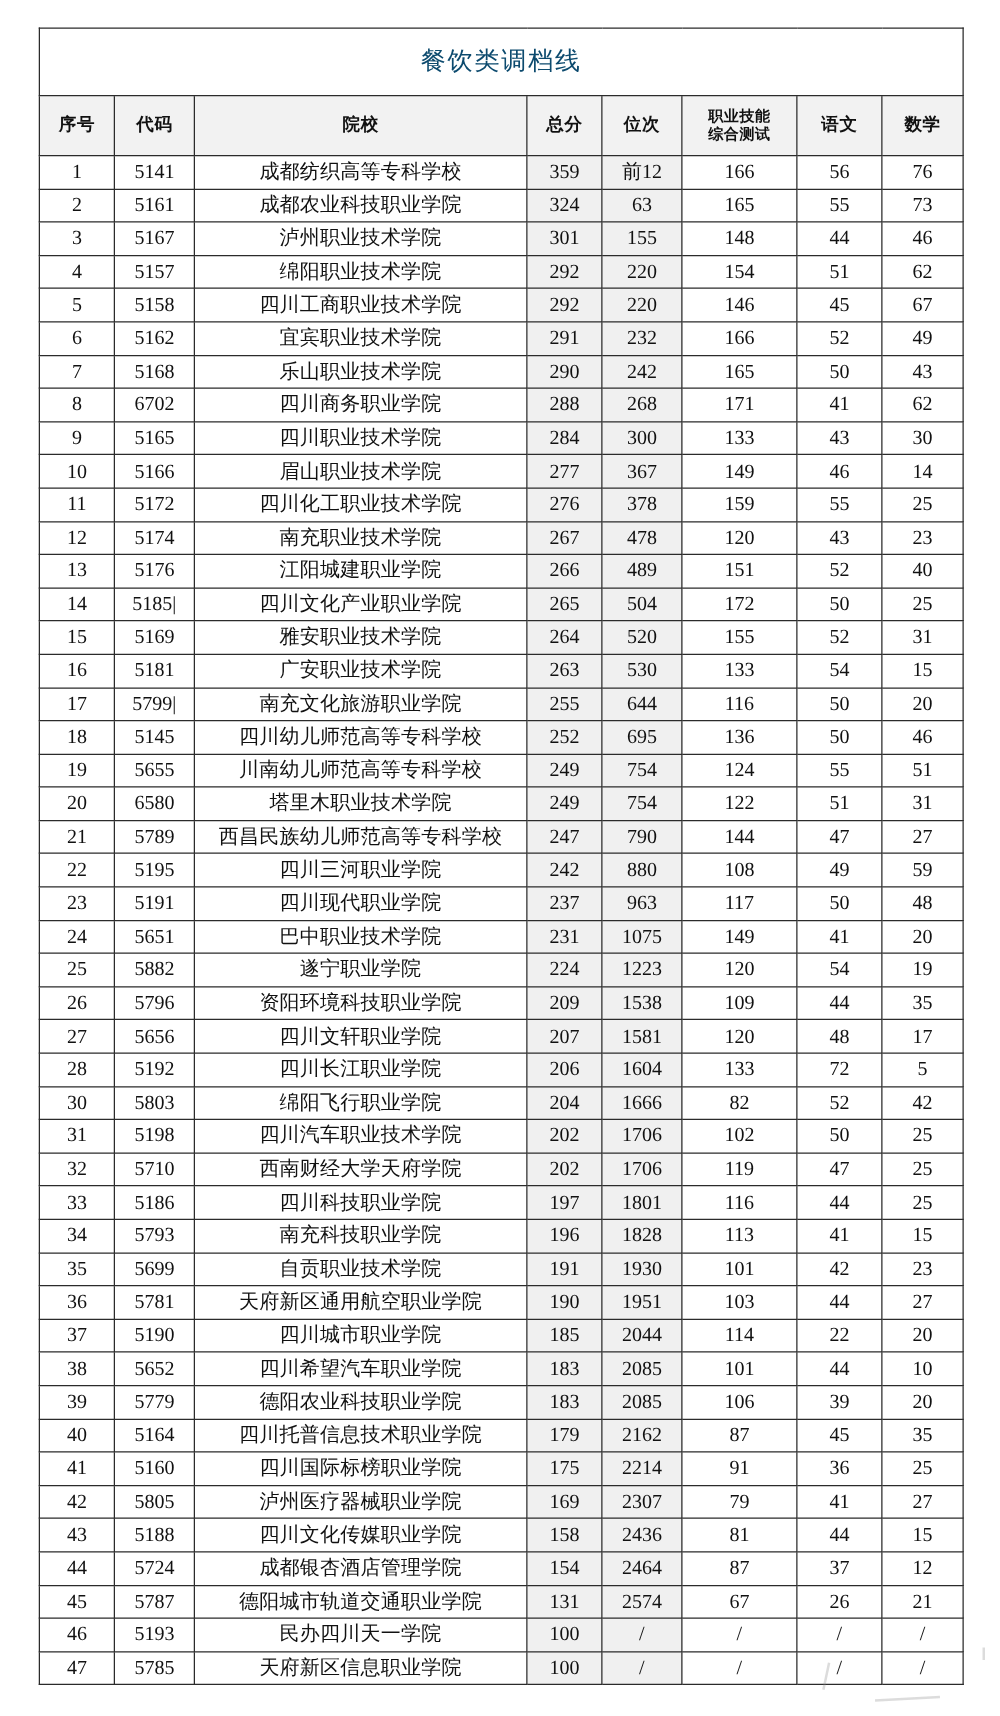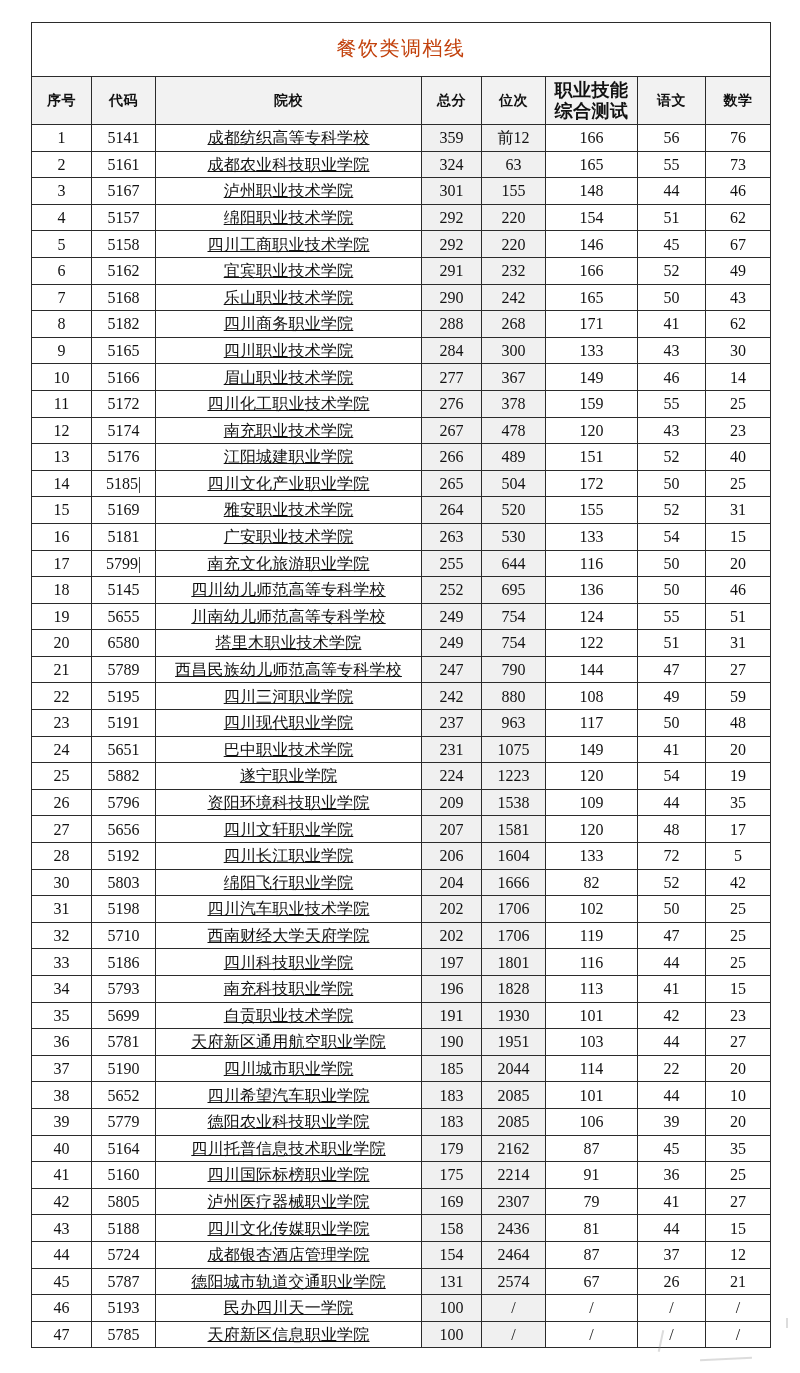--- a/index.html
+++ b/index.html
@@ -27,52 +27,51 @@
     padding:0;
     margin:0;
     text-align:center;
     vertical-align:middle;
     font-weight:normal;
     line-height:1.08;
   }
   
   td.title-cell{
     height:53px;
-    font-family:Liberation Mono, monospace;
+    font-family:Liberation Sans, sans-serif;
     font-size:20px;
     font-weight:bold;
     letter-spacing:1.5px;
-    color:#c2410c;
+    color:#0c4a6e;
   }
   
   tr.head-row th{
     height:47px;
     font-size:14px;
     background:#f2f2f2;
     font-family:"DejaVu Sans","Liberation Sans",sans-serif;
     font-weight:bold;
     letter-spacing:0.5px;
   }
   tr.head-row th.two-line{
-    font-size:18px;
+    font-size:12px;
     line-height:1.15;
   }
   
   tr.data-row td{
     height:25.6px;
     font-size:16px;
     font-family:"Liberation Serif","DejaVu Serif",serif;
   }
   td.c-name{
     text-align:left;
     padding-left:8px;
     font-family:"DejaVu Sans","Liberation Sans",sans-serif;
     font-size:15px;
     letter-spacing:0.2px;
-    text-decoration:underline;
   }
   td.shade{background:#f0f0f0;}
   .w-idx{width:60px;}
   .w-code{width:64px;}
   .w-name{width:266px;}
   .w-total{width:60px;}
   .w-rank{width:64px;}
   .w-skill{width:92px;}
   .w-chinese{width:68px;}
   .w-math{width:65px;}
@@ -178,21 +177,21 @@
           <td>5168</td>
           <td class="c-name">乐山职业技术学院</td>
           <td class="shade">290</td>
           <td class="shade">242</td>
           <td>165</td>
           <td>50</td>
           <td>43</td>
         </tr>
         <tr class="data-row">
           <td>8</td>
-          <td>5182</td>
+          <td>6702</td>
           <td class="c-name">四川商务职业学院</td>
           <td class="shade">288</td>
           <td class="shade">268</td>
           <td>171</td>
           <td>41</td>
           <td>62</td>
         </tr>
         <tr class="data-row">
           <td>9</td>
           <td>5165</td>

